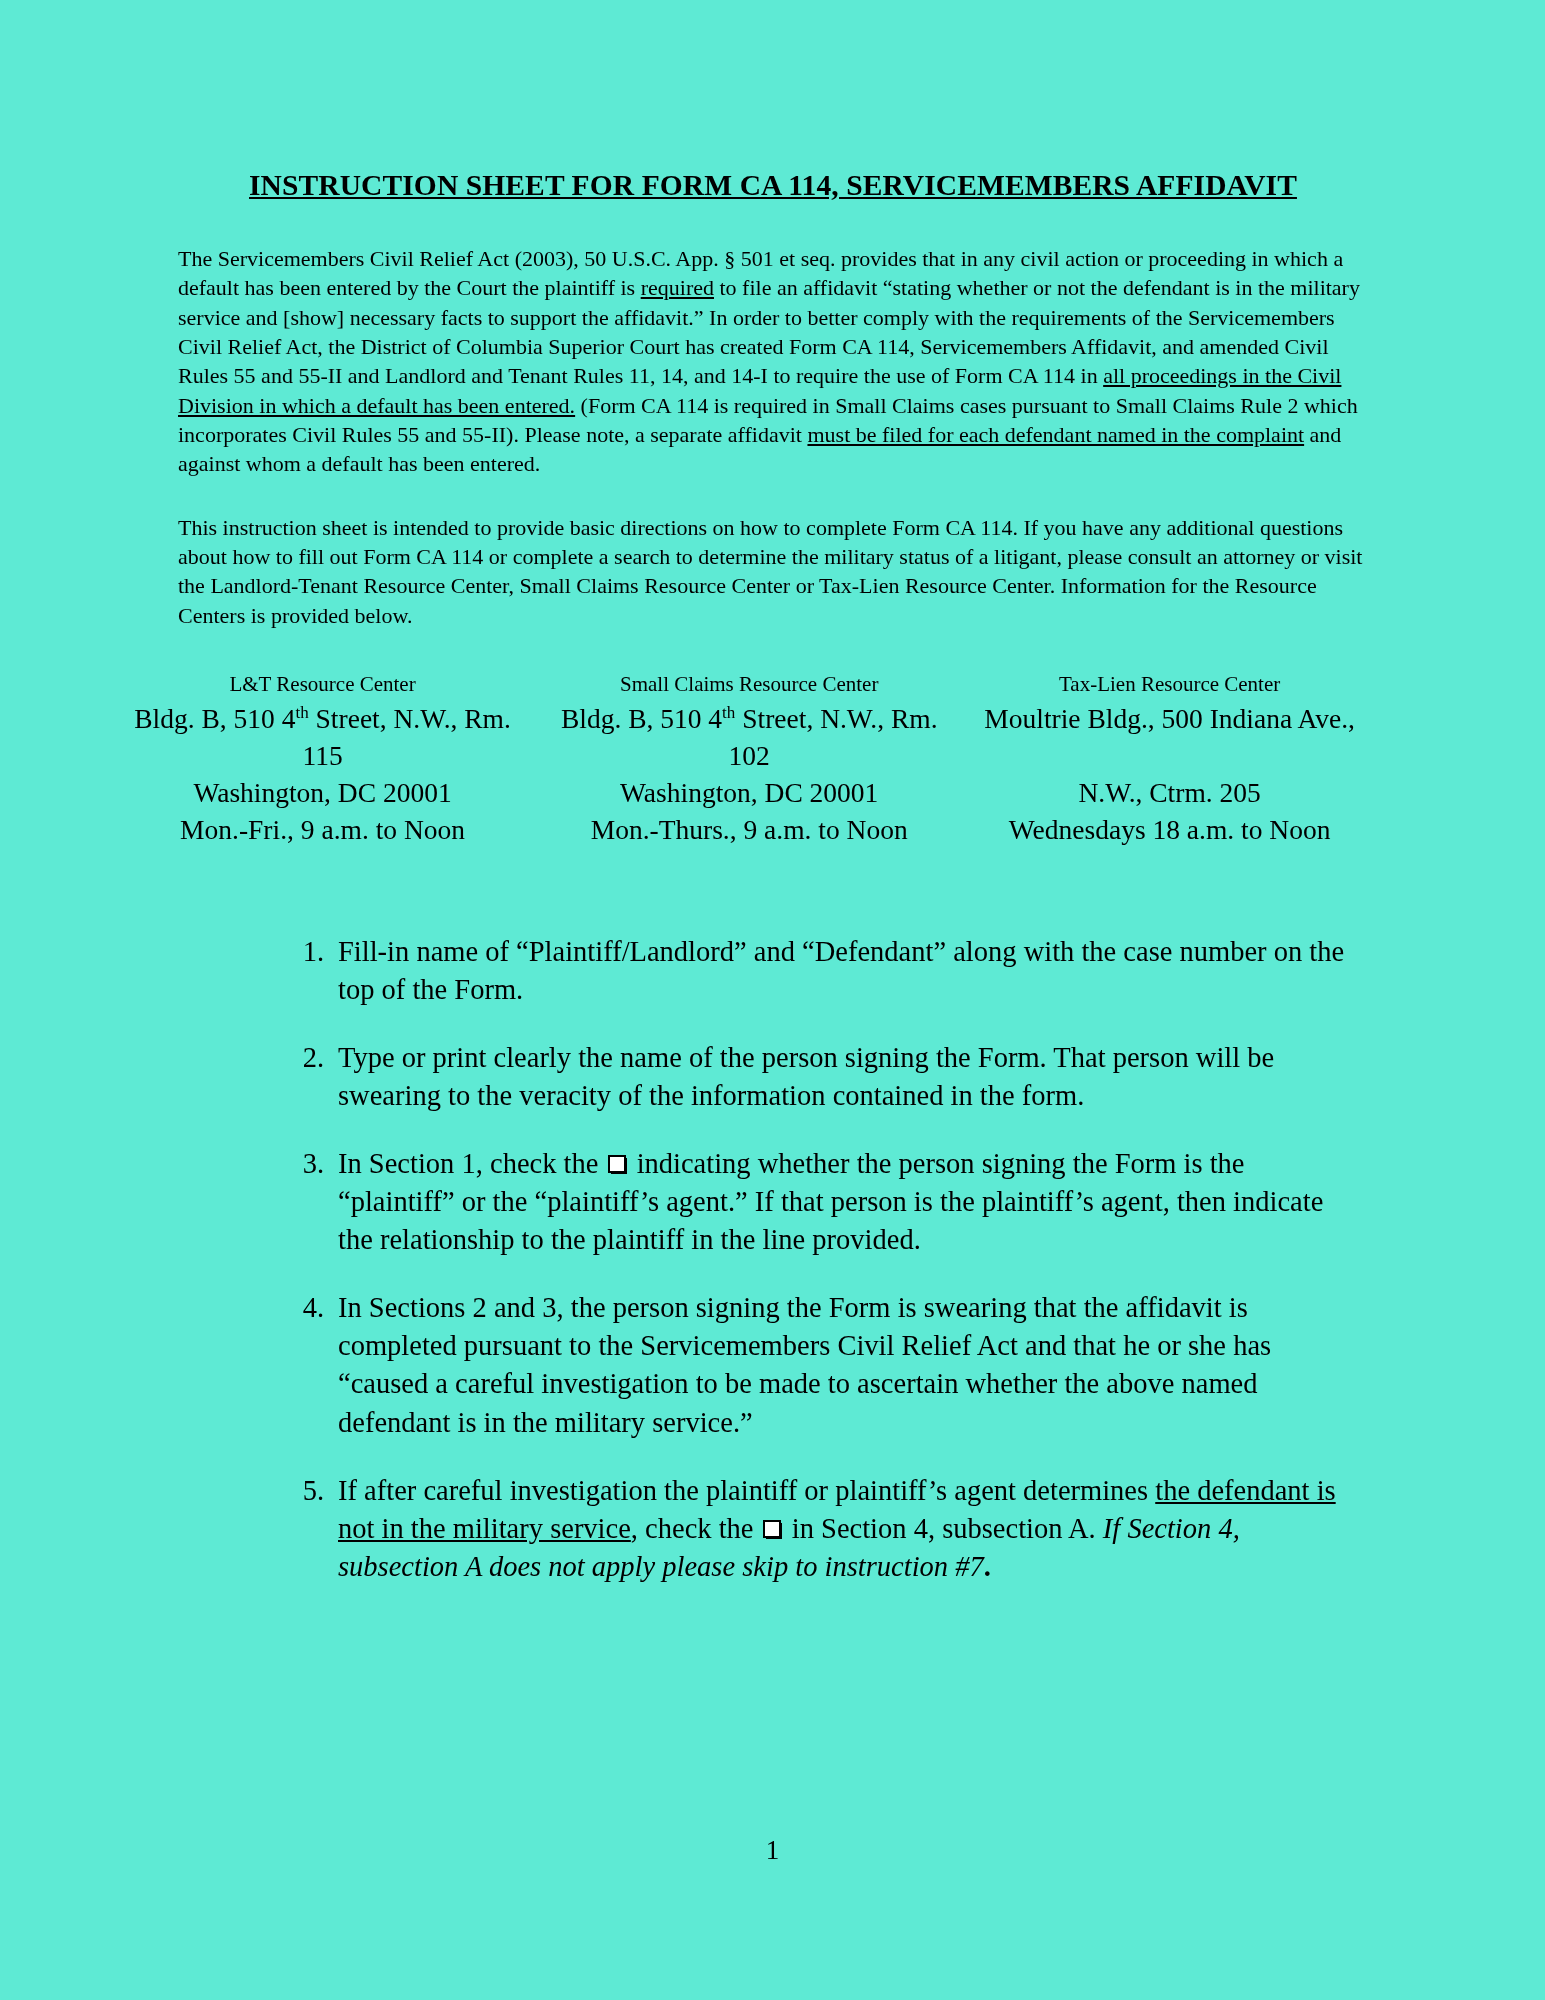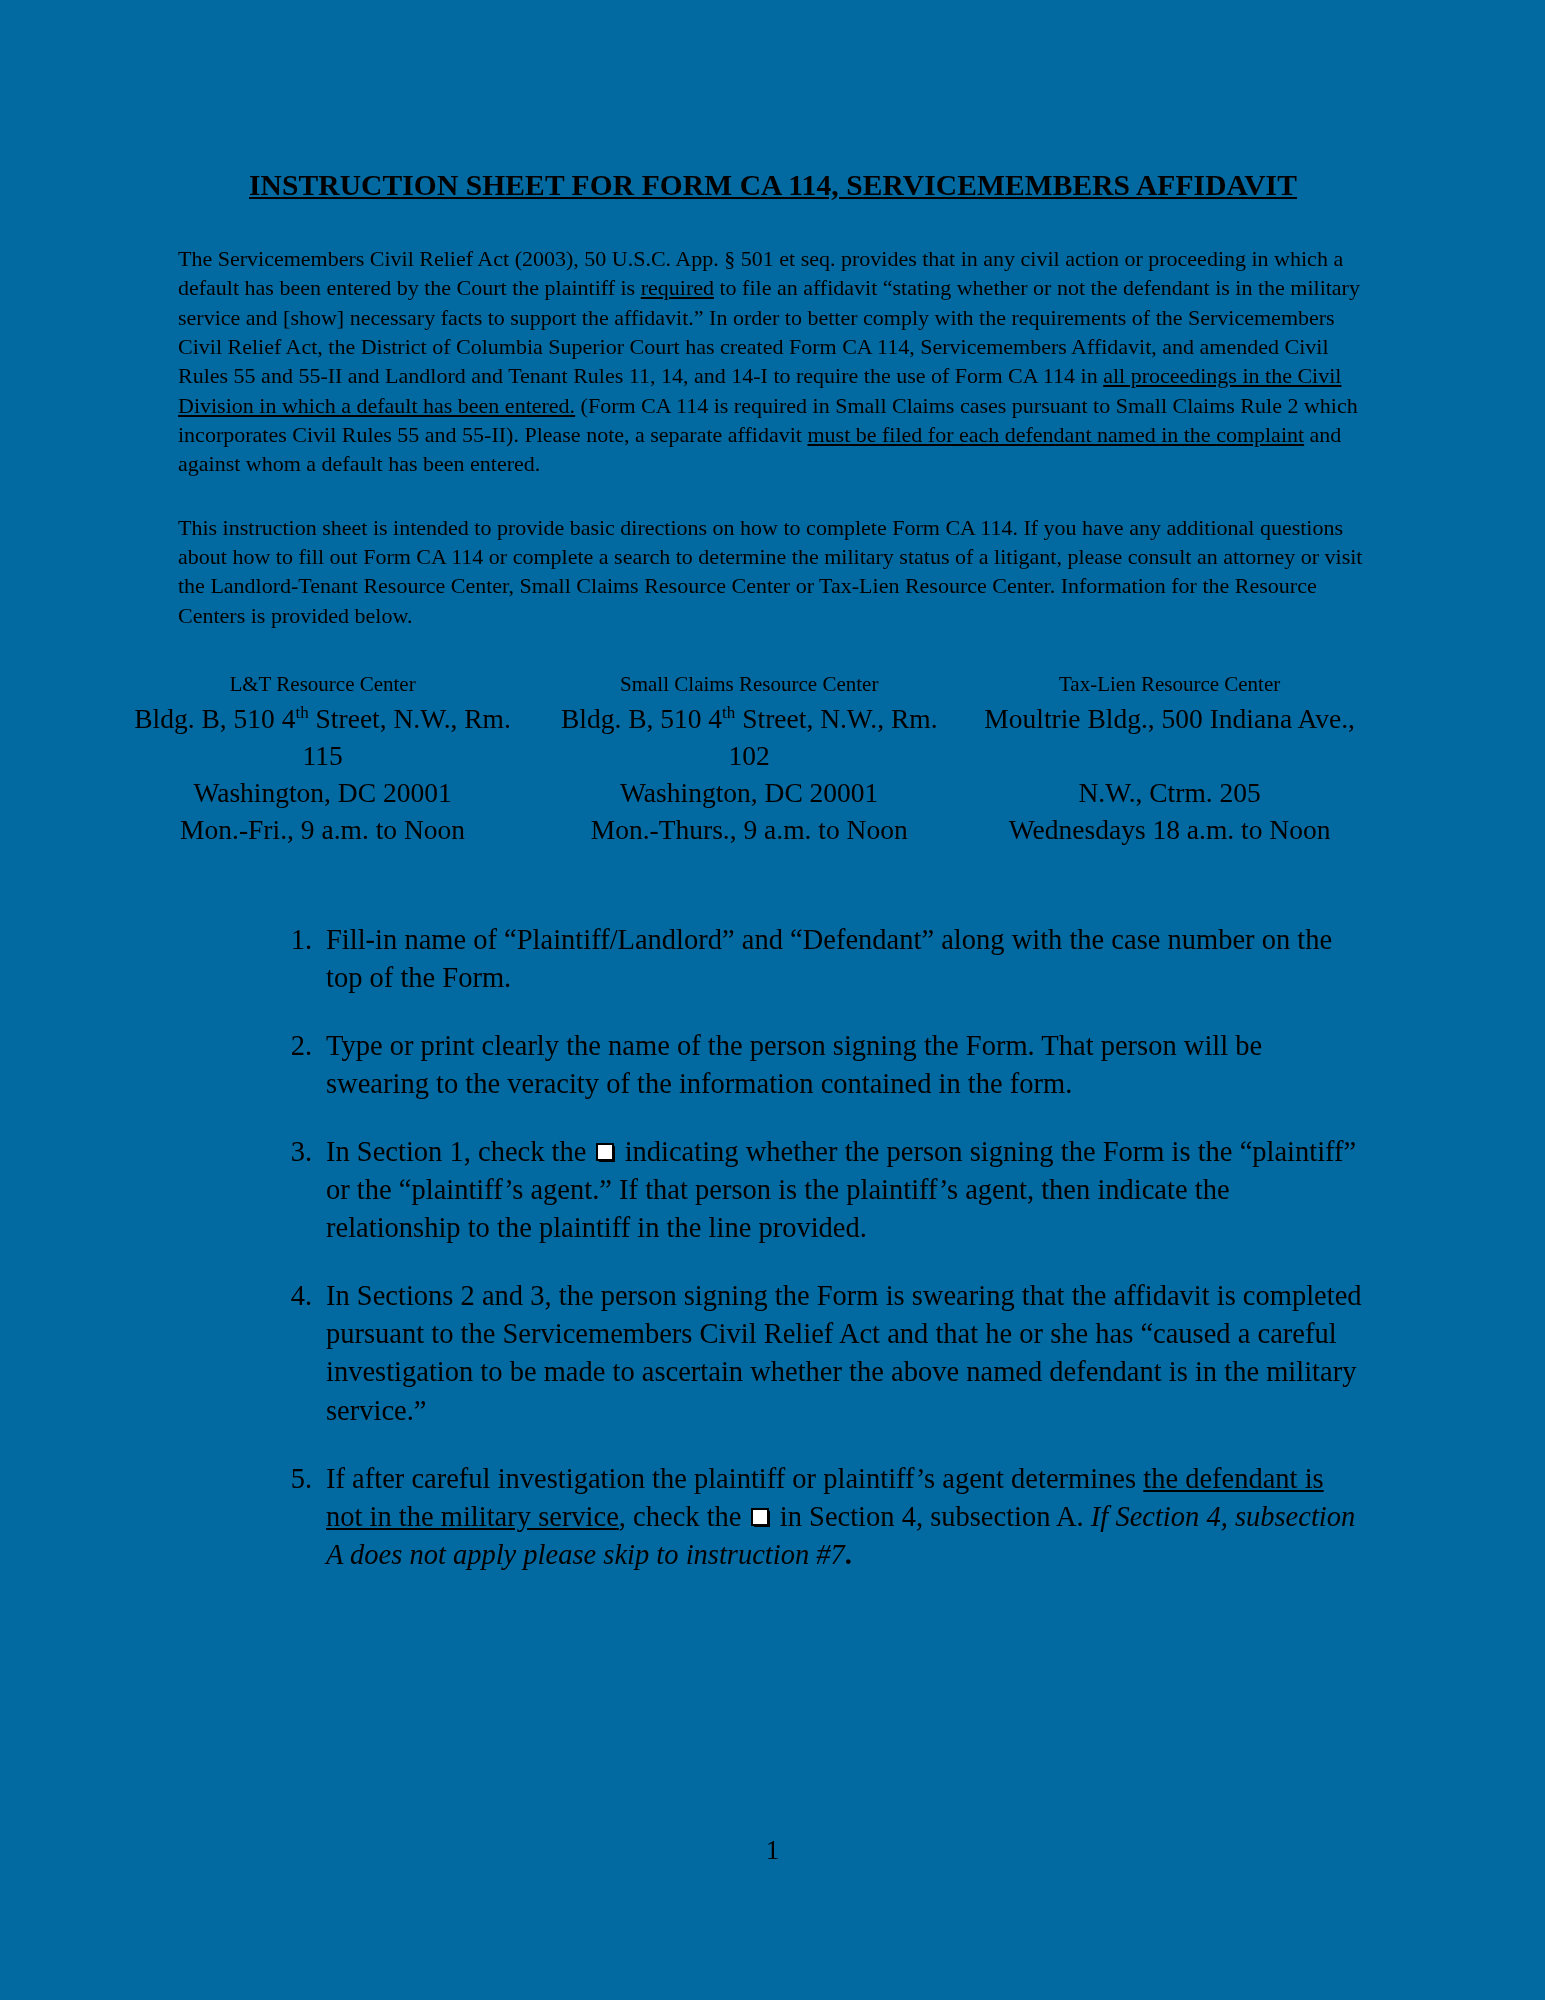--- a/index.html
+++ b/index.html
@@ -9,21 +9,21 @@
   }
   body {
     font-family: "Liberation Serif", "DejaVu Serif", serif;
     color: #000000;
   }
   .page {
     position: relative;
     width: 1545px;
     height: 2000px;
     margin: 0 auto;
-    background: #0369a1;
+    background: #5eead4;
     box-sizing: border-box;
     padding: 0;
     overflow: hidden;
   }
   .content {
     position: absolute;
     left: 178px;
     top: 168px;
     width: 1190px;
   }
@@ -77,21 +77,21 @@
     vertical-align: super;
     line-height: 0;
   }
   .howto {
     font-size: 28.5px;
     font-weight: bold;
     margin: 0 0 0 0;
     padding-left: 6px;
   }
   ol.steps {
-    margin: 4px;
+    margin: 16px;
     padding: 0 0 0 96px;
     list-style: none;
     counter-reset: stepnum;
   }
   ol.steps > li {
     position: relative;
     counter-increment: stepnum;
     font-size: 28.5px;
     line-height: 1.335;
     padding-left: 48px;

